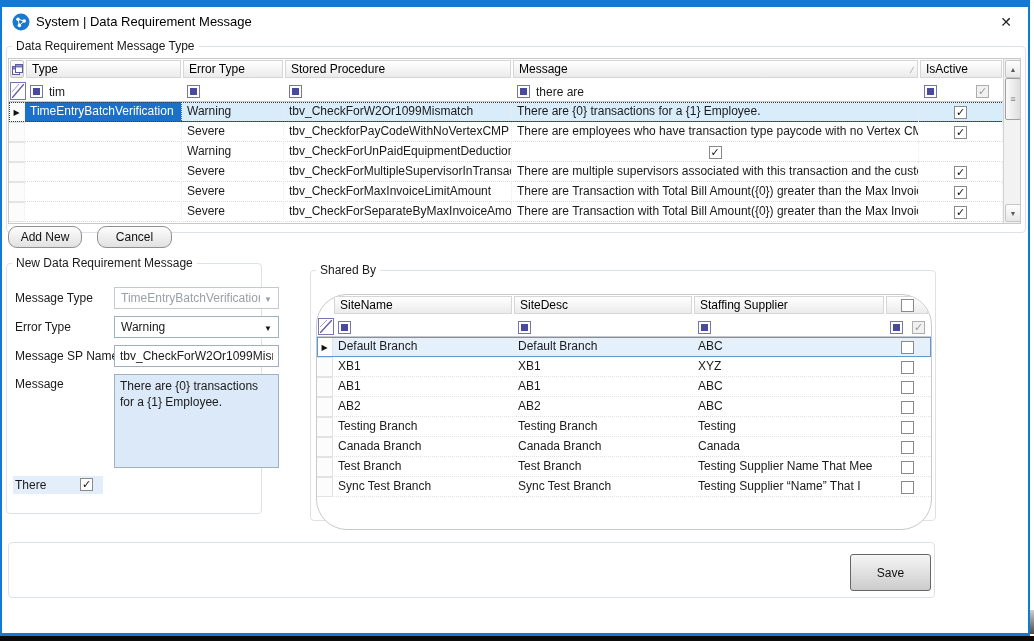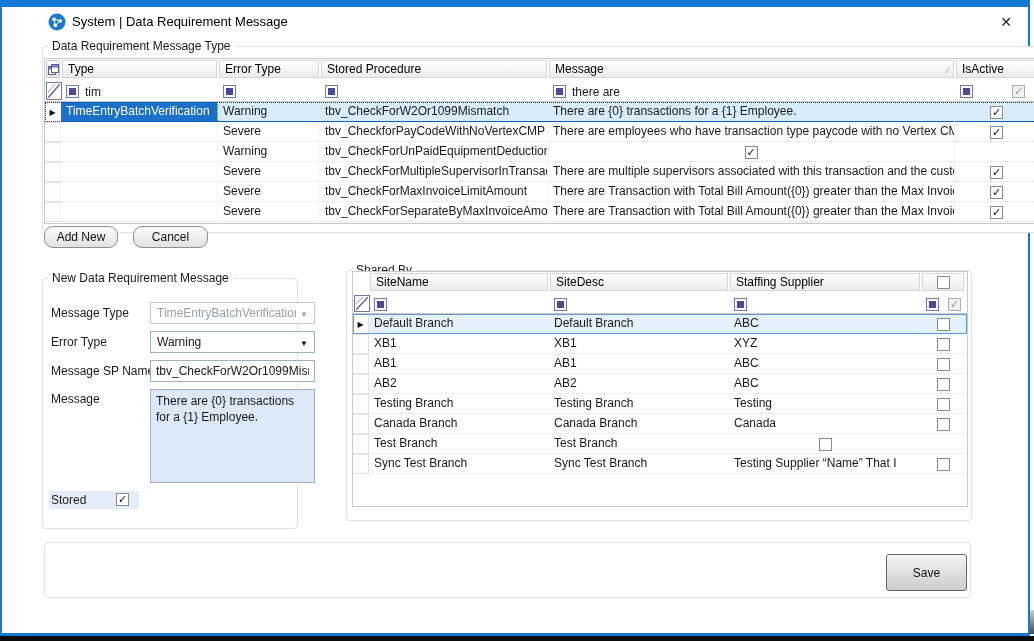--- a/index.html
+++ b/index.html
@@ -8,21 +8,21 @@
     background:#ffffff;
     font-family:"Liberation Sans","DejaVu Sans",sans-serif;
     font-size:12px;color:#1a1a1a;
     -webkit-font-smoothing:antialiased;
   }
   
   .win{
     position:absolute;left:0;top:0;width:1030px;height:636px;
     box-sizing:border-box;background:#fff;
     border-left:2px solid #1279d7;border-right:2px solid #1279d7;
-    border-top:7px solid #1279d7;border-bottom:3px solid #1279d7;padding-left:36px;
+    border-top:7px solid #1279d7;border-bottom:3px solid #1279d7;
   }
   .win-inner{position:relative;width:100%;height:100%;}
   .black-strip{position:absolute;left:0;top:636px;width:1034px;height:5px;background:#0a0a0a;}
   .edge-frag{position:absolute;left:1030px;top:610px;width:4px;height:24px;background:linear-gradient(#cfcfcf,#4a4a4a);}
   .titlebar{position:absolute;left:0;top:0;width:100%;height:32px;background:#fff;}
   .app-icon{position:absolute;left:10px;top:6px;width:18px;height:18px;}
   .title-text{position:absolute;left:34px;top:7px;font-size:13px;color:#000;white-space:nowrap;}
   .close-x{position:absolute;right:12px;top:5px;width:20px;height:20px;display:flex;align-items:center;justify-content:center;
     font-size:14px;color:#222;cursor:default;}
   
@@ -234,21 +234,21 @@
           </div>
         <div class="sbtn" style="bottom:1px;">
             <span>▼</span>
           </div>
       </div>
     </div>
 
     <button class="btn" style="left:6px;top:219px;width:74px;">Add New</button>
     <button class="btn" style="left:95px;top:219px;width:75px;">Cancel</button>
 
-    <div class="groupbox" style="left:4px;top:271px;width:256px;height:251px;">
+    <div class="groupbox" style="left:4px;top:256px;width:256px;height:251px;">
       <span class="gb-label">New Data Requirement Message</span>
 
       <span class="flabel" style="left:8px;top:27px;text-align:right;">Message Type</span>
       <div class="combo disabled" style="left:107px;top:23px;">
         <span style="overflow:hidden;white-space:nowrap;">TimeEntryBatchVerification</span>
         <span class="arr">▼</span>
       </div>
 
       <span class="flabel" style="left:8px;top:56px;">Error Type</span>
       <div class="combo" style="left:107px;top:52px;">
@@ -256,29 +256,29 @@
         <span class="arr">▼</span>
       </div>
 
       <span class="flabel" style="left:8px;top:85px;">Message SP Name</span>
       <input class="tbox" style="left: 107px; top: 81px;" value="tbv_CheckForW2Or1099Misma">
 
       <span class="flabel" style="left:8px;top:113px;">Message</span>
       <textarea class="tarea" style="left: 107px; top: 110px;">There are {0} transactions for a {1} Employee.</textarea>
 
       <div class="activeband" style="left:6px;top:212px;width:90px;">
-        <span class="flabel" style="position:static;">Stored</span>
+        <span class="flabel" style="position:static;">There</span>
       </div>
       <span class="cb" style="position:absolute;left:73px;top:214px;">✓</span>
     </div>
 
     <div class="groupbox" style="left:308px;top:263px;width:626px;height:251px;">
       <span class="gb-label">Shared By</span>
 
-      <div class="gridwrap" style="left:5px;top:0;width:614px;height:234px;">
+      <div class="gridwrap" style="left:5px;top:23px;width:614px;height:234px;border-radius:31px;">
 
         <div class="hrow g2cols" style="height:22px;">
           <div class="hc-corner" style="border:none;background:none;"></div>
           <div class="hc">SiteName</div>
           <div class="hc">SiteDesc</div>
           <div class="hc">Staffing Supplier</div>
           <div class="hc" style="display:flex;align-items:center;justify-content:center;">
             <span class="cb"></span>
           </div>
         </div>
@@ -365,20 +365,21 @@
               <div class="cell">Canada Branch</div>
               <div class="cell">Canada</div>
               <div class="cell cbcell">
                 <span class="cb"></span>
               </div>
             </div>
             <div class="g2row">
               <div class="cell selcell"></div>
               <div class="cell">Test Branch</div>
               <div class="cell">Test Branch</div>
+              <div class="cell">Testing Supplier Name That Mee</div>
               <div class="cell cbcell">
                 <span class="cb"></span>
               </div>
             </div>
             <div class="g2row">
               <div class="cell selcell"></div>
               <div class="cell">Sync Test Branch</div>
               <div class="cell">Sync Test Branch</div>
               <div class="cell">Testing Supplier “Name” That I</div>
               <div class="cell cbcell">

